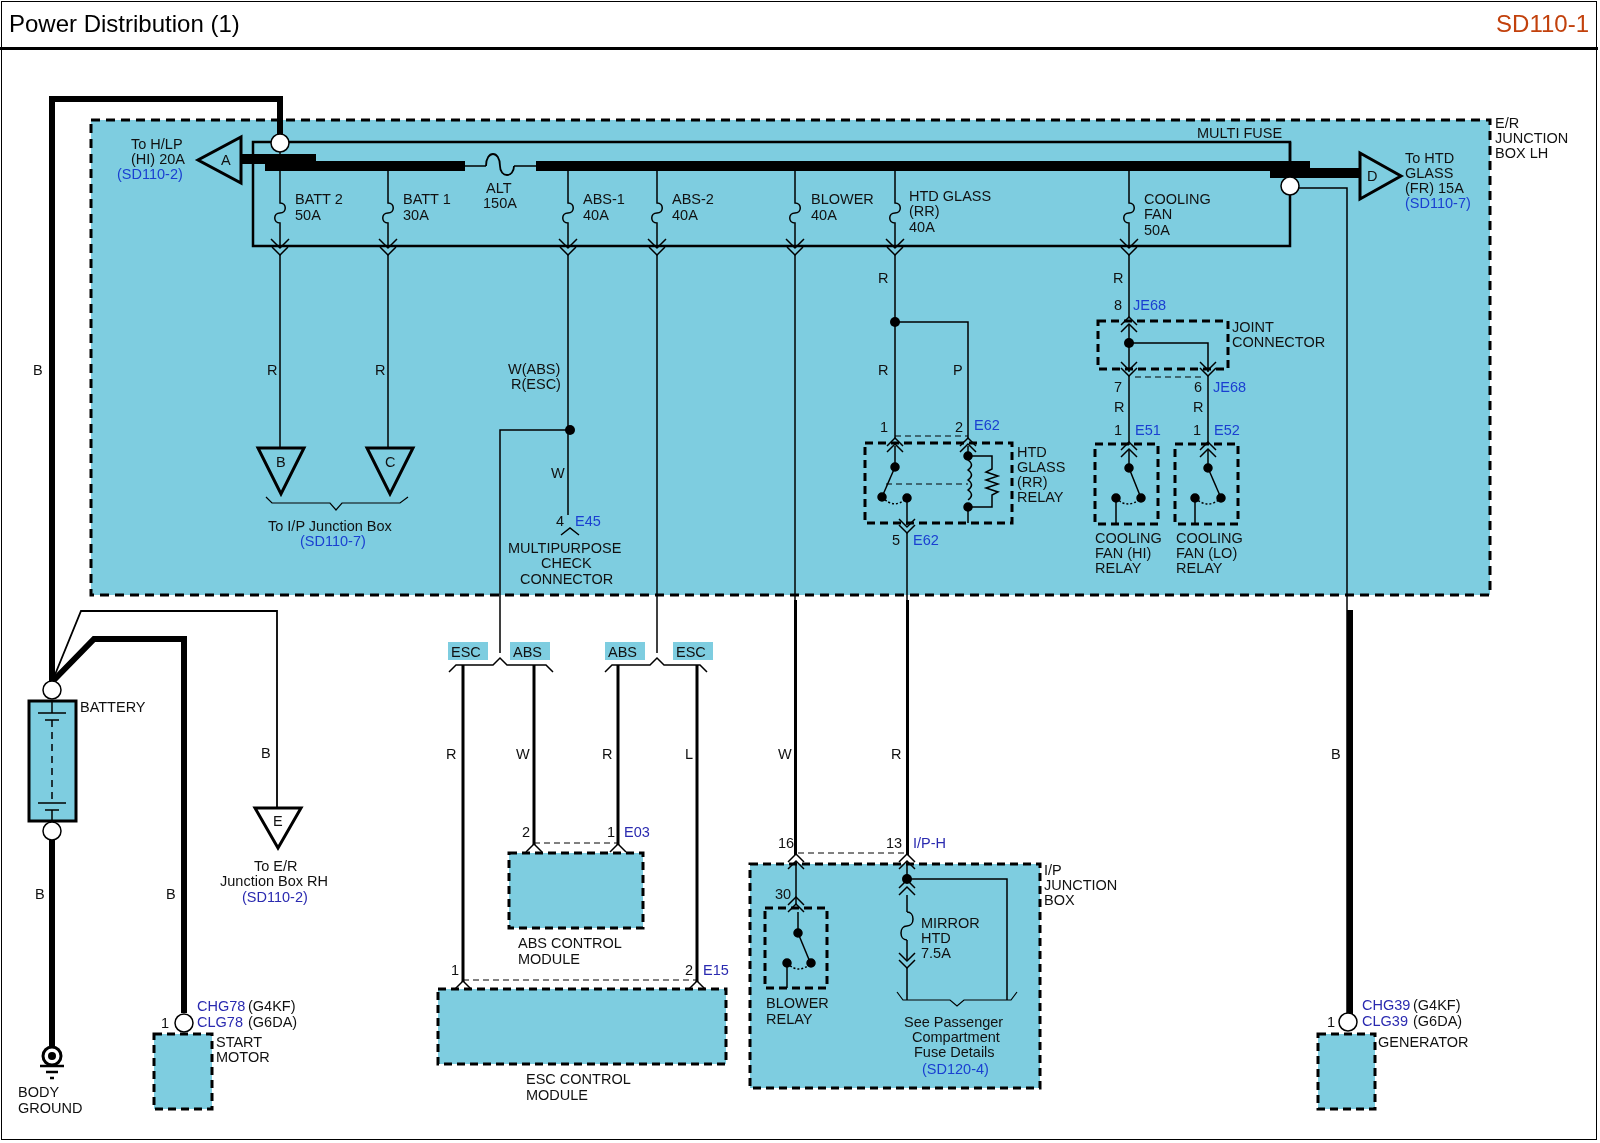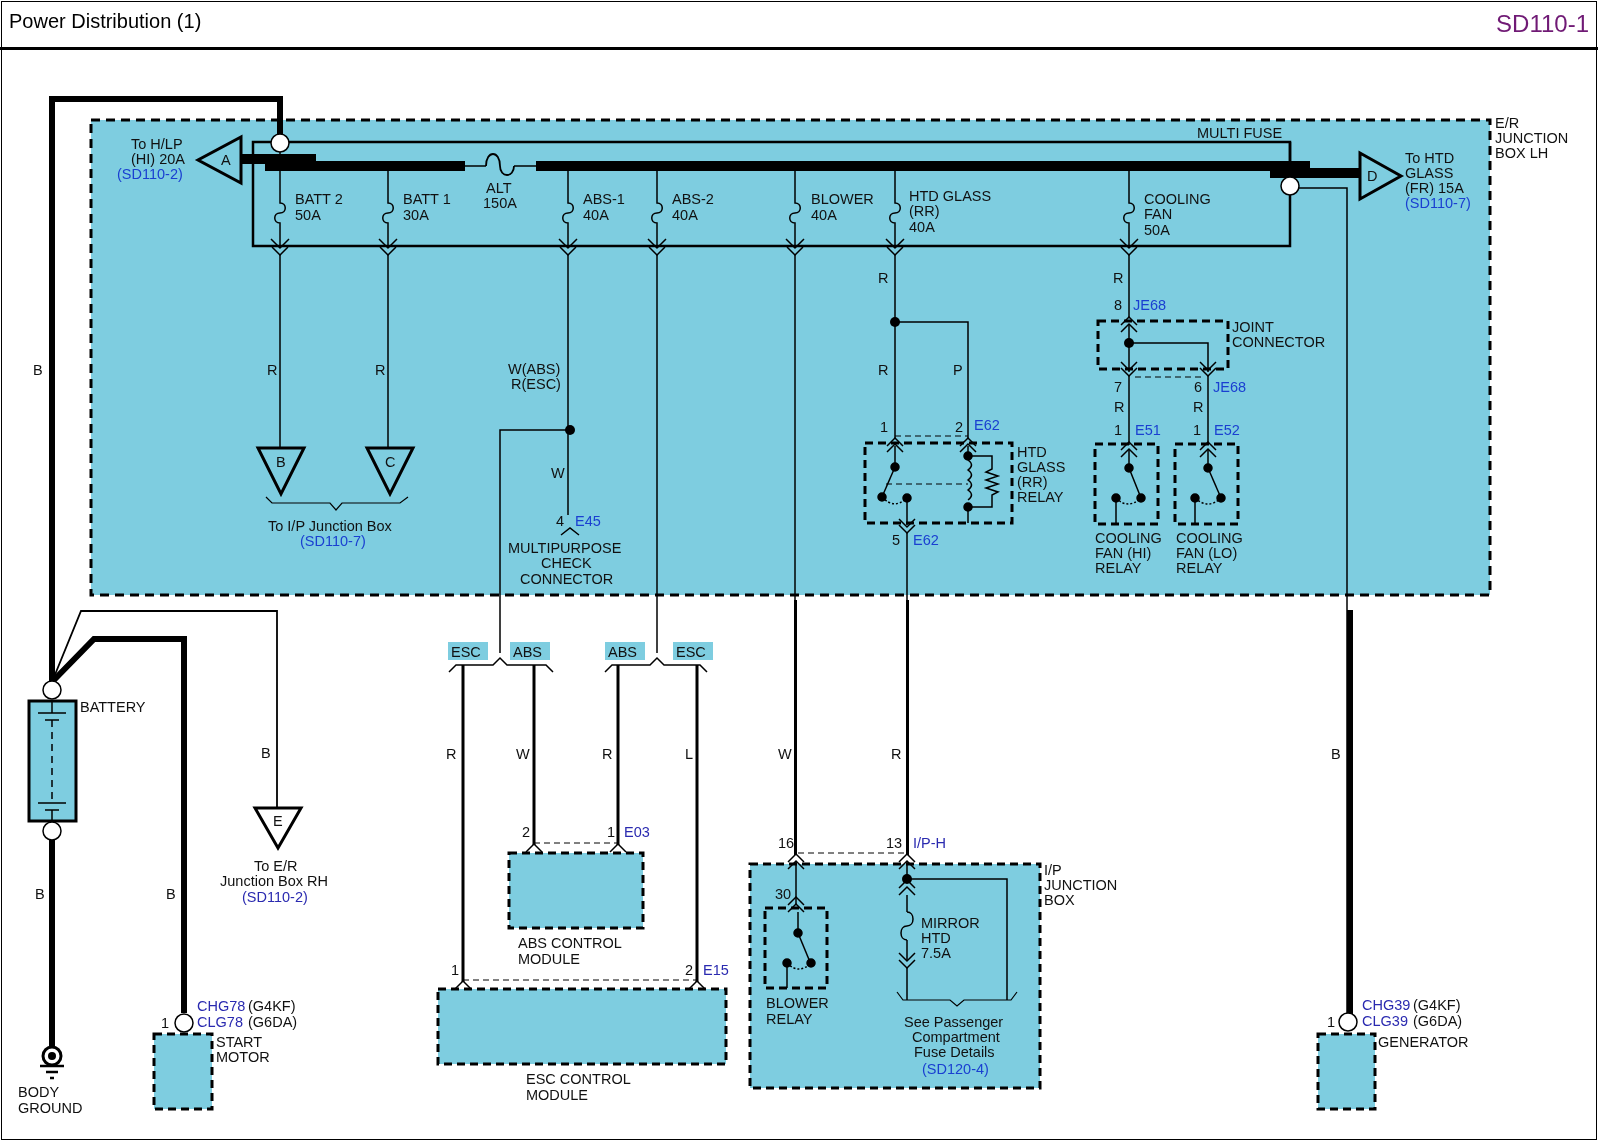--- a/index.html
+++ b/index.html
@@ -1,20 +1,20 @@
 <!DOCTYPE html>
 <html><head>
 <meta charset="utf-8">
 <style>
   html, body { margin: 0; padding: 0; background: #ffffff; }
   body { width: 1600px; height: 1143px; overflow: hidden; font-family: "Liberation Sans", sans-serif; }
   .frame { position: absolute; left: 1px; top: 1px; width: 1596px; height: 1139px; border: 1.5px solid #000; box-sizing: border-box; }
   .header { position: absolute; left: 0; top: 0; width: 1598px; height: 50px; border-bottom: 3px solid #000; box-sizing: border-box; }
-  .title { position: absolute; left: 9px; top: 10px; font-size: 20px; color: #000; }
-  .page-id { position: absolute; right: 9px; top: 10px; font-size: 24px; color: #701a75; }
+  .title { position: absolute; left: 9px; top: 10px; font-size: 24px; color: #000; }
+  .page-id { position: absolute; right: 9px; top: 10px; font-size: 24px; color: #c2410c; }
   svg { position: absolute; left: 0; top: 0; }
   svg text { font-family: "Liberation Sans", sans-serif; font-size: 14.5px; fill: #111; }
   svg text.ref { fill: #1a3fd1; }
   svg text.ref2 { fill: #2a2ab0; }
   .tag { fill: #7ecde0; }
 </style>
 </head>
 <body>
 
 <div class="frame"></div>

